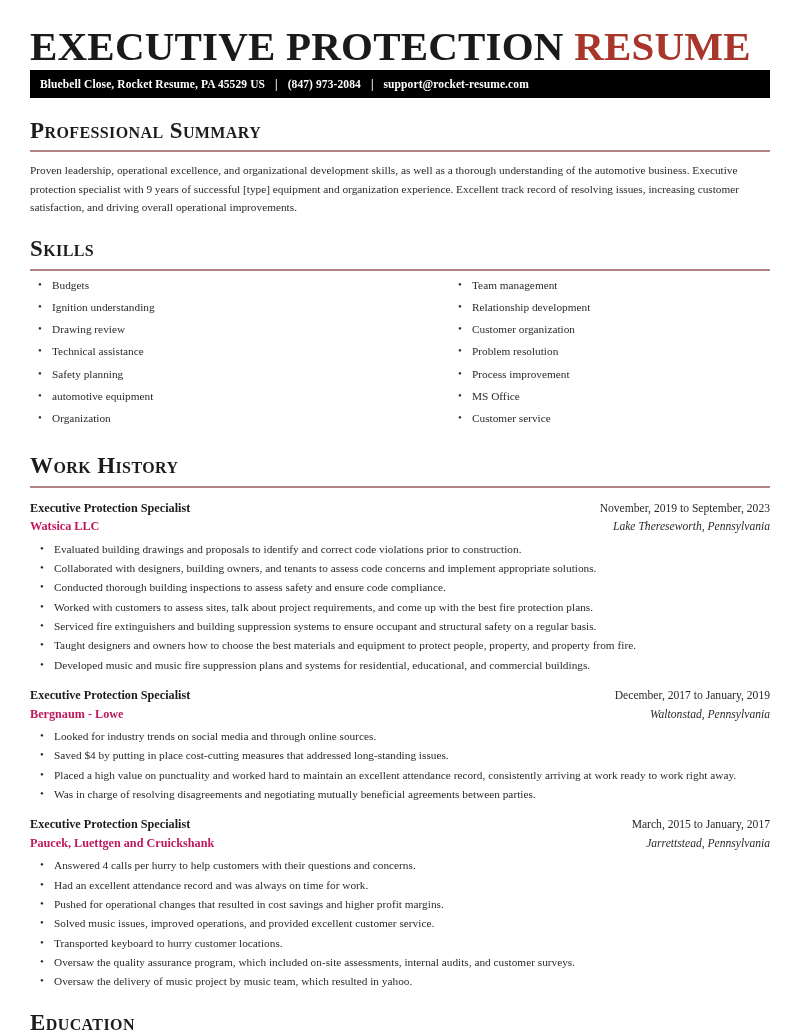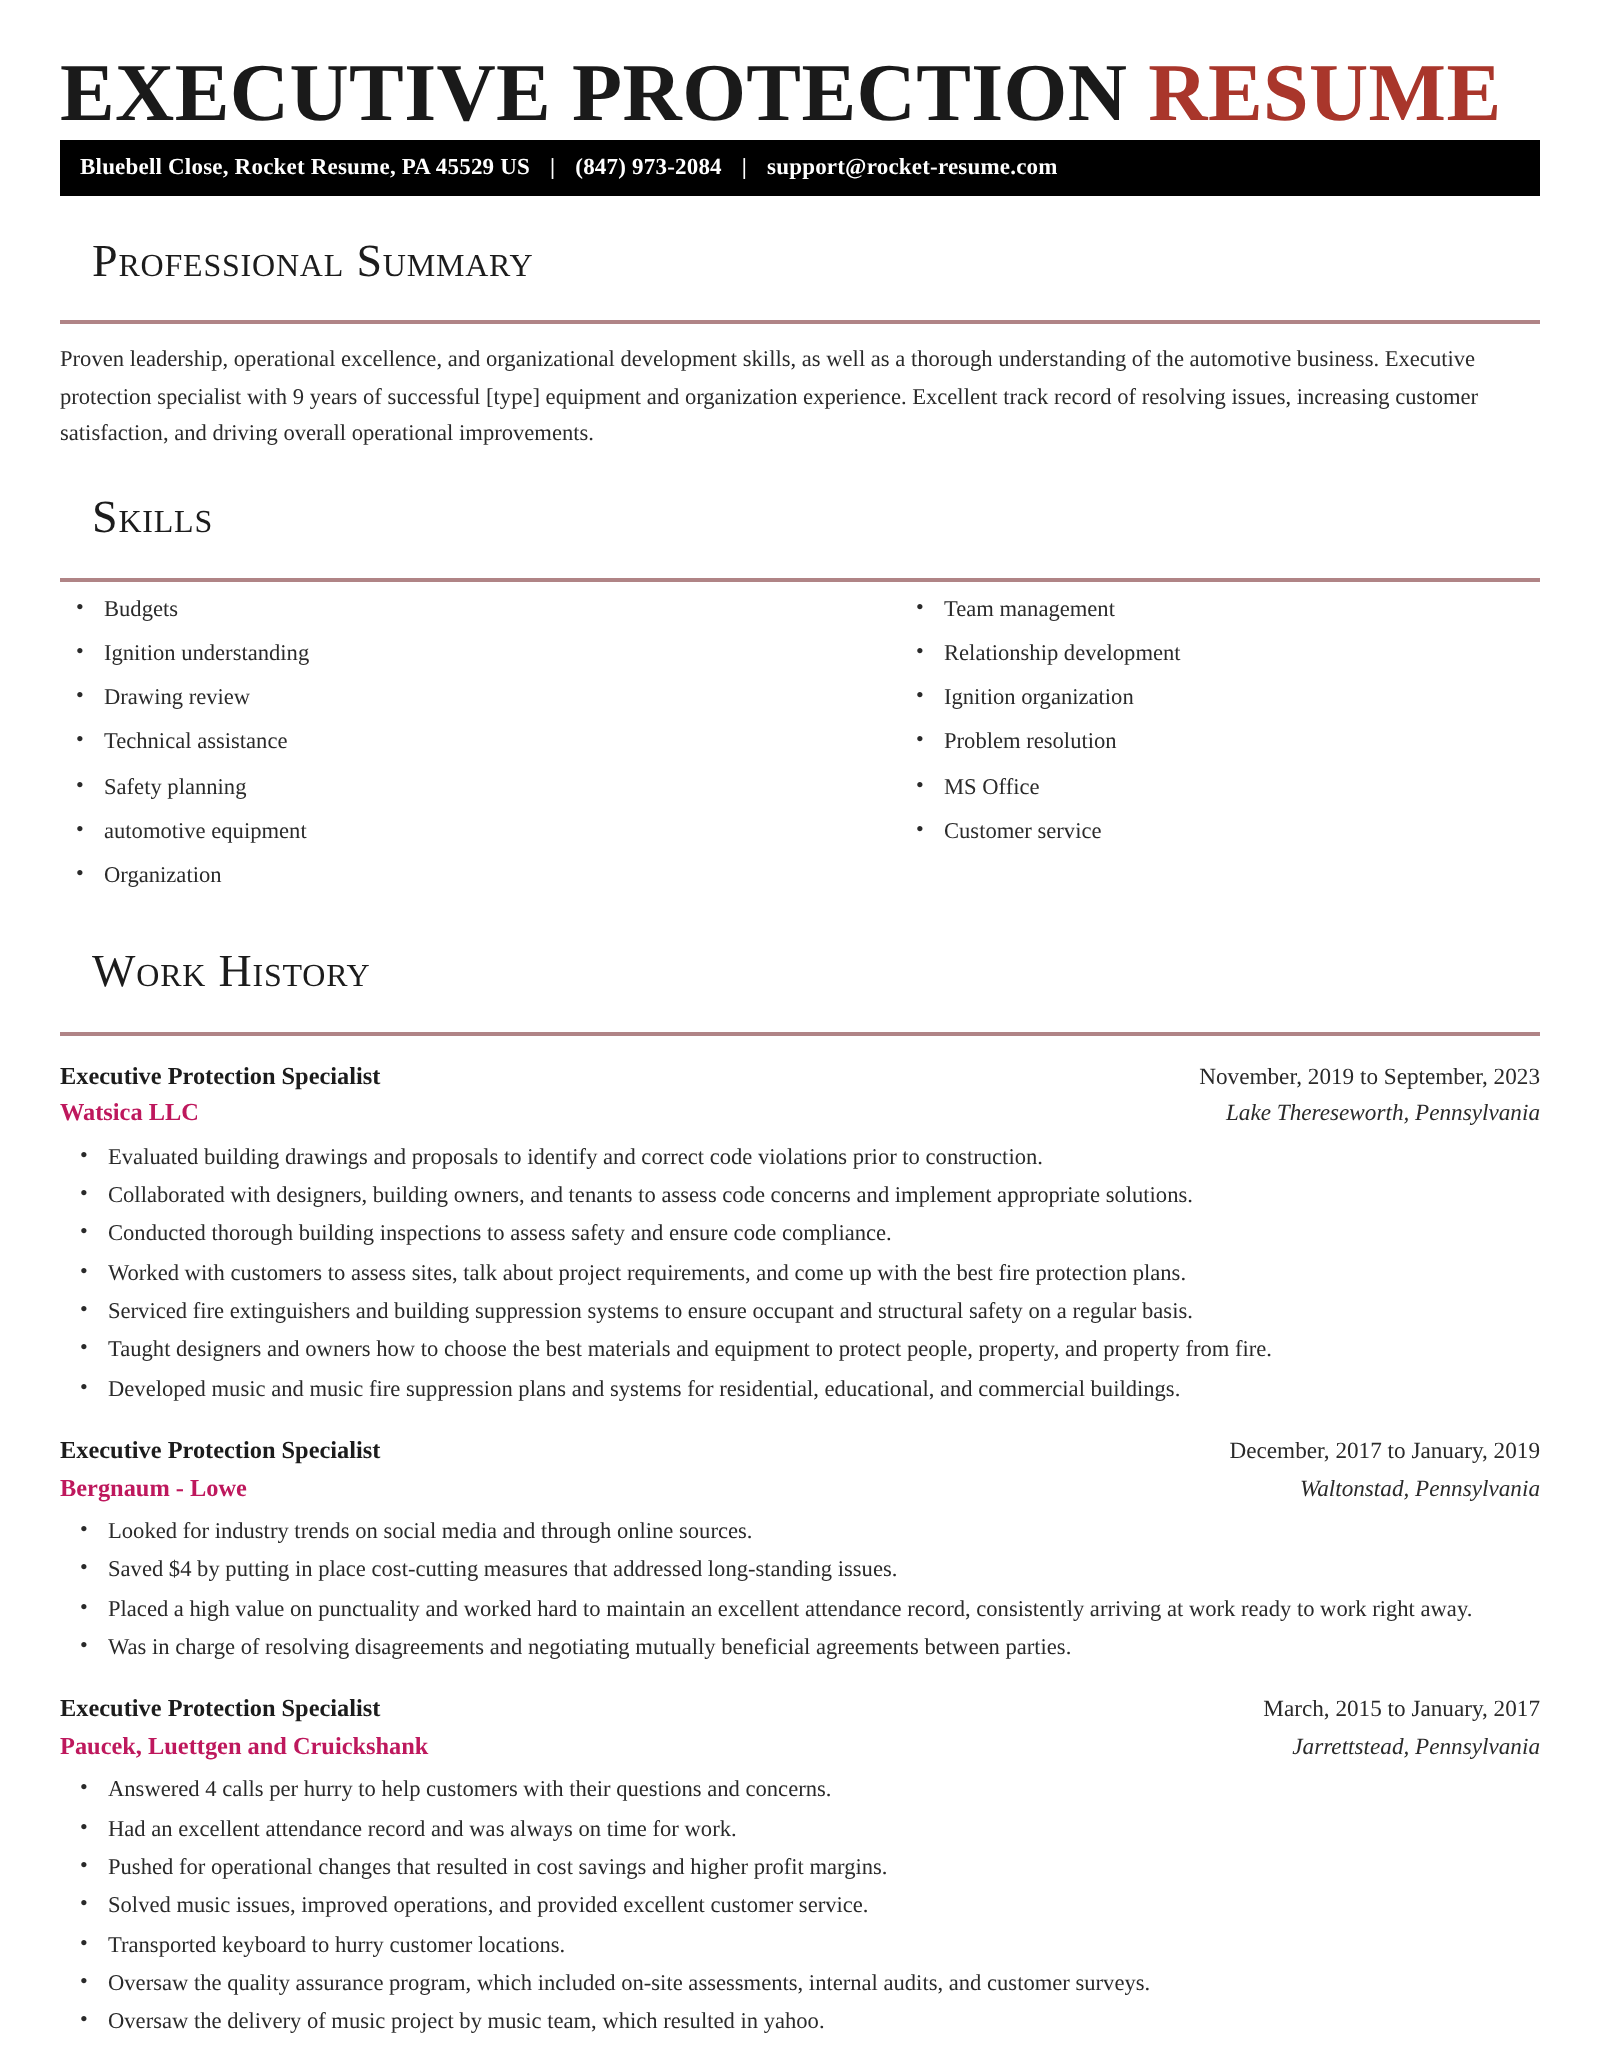--- a/index.html
+++ b/index.html
@@ -56,23 +56,23 @@
     display: inline-block;
     padding: 0 7px;
     font-weight: 700;
   }
 
   
   .section {
     margin-top: 20px;
   }
   .section-heading {
-    margin: 16px;
+    margin: 0;
     font-size: 23px;
-    font-weight: 400;
+    font-weight: 700;
     font-variant: small-caps;
     letter-spacing: 0.4px;
     color: #1c1c1c;
     line-height: 1.15;
   }
   .rule {
     border: 0;
     border-top: 2px solid #b08486;
     margin: 6px 0 0 0;
     height: 0;
@@ -208,22 +208,23 @@
             <li>Technical assistance</li>
             <li>Safety planning</li>
             <li>automotive equipment</li>
             <li>Organization</li>
           </ul>
         </div>
         <div class="skills-col">
           <ul class="bullets">
             <li>Team management</li>
             <li>Relationship development</li>
-            <li>Ignition organization</li>
+            <li>Customer organization</li>
             <li>Problem resolution</li>
+            <li>Process improvement</li>
             <li>MS Office</li>
             <li>Customer service</li>
           </ul>
         </div>
       </div>
     </div>
 
     <div class="section">
       <h2 class="section-heading">Work History</h2>
       <hr class="rule">

